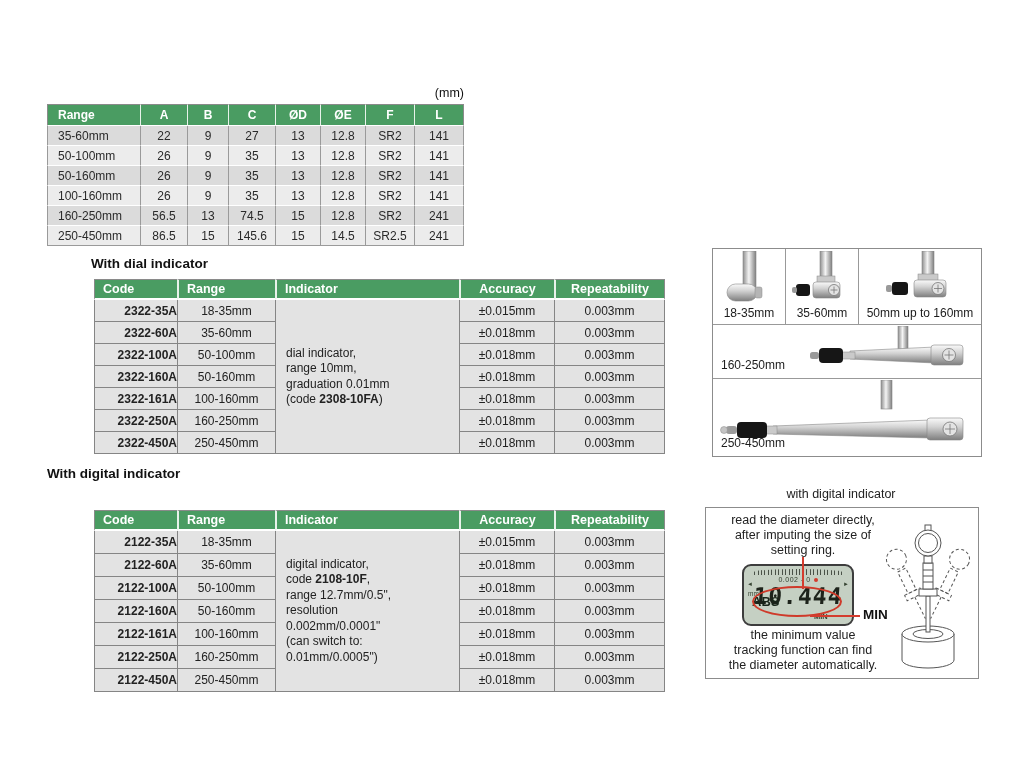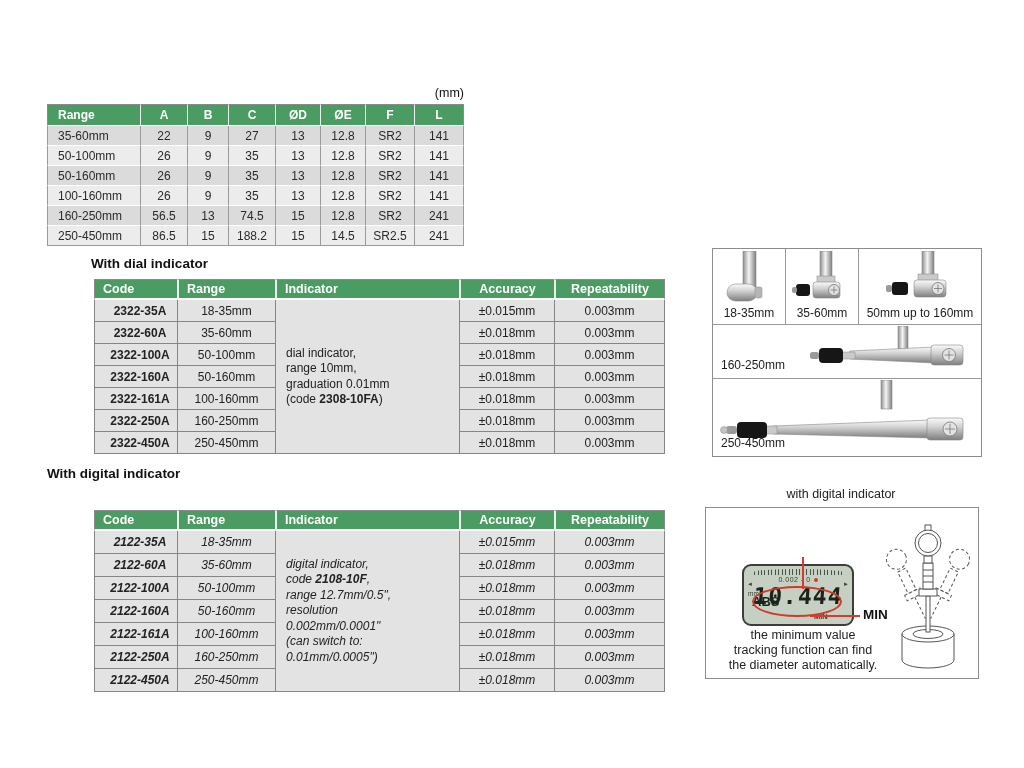--- a/index.html
+++ b/index.html
@@ -36,27 +36,27 @@
   .spec-table{border-collapse:separate;border-spacing:0;table-layout:fixed;padding-left:47px;}
   .spec-table th{background:#4a9c62;color:#fff;font-size:12.5px;font-weight:bold;height:18px;
       padding:0;text-align:center;border-top:1px solid #8a8a8a;border-bottom:2px solid #fff;}
   .spec-table th+th{border-left:2px solid #e8f2ea;}
   .spec-table th.h-left{text-align:left;padding-left:8px;}
   .spec-table th:first-child{border-left:1px solid #8a8a8a;}
   .spec-table th:last-child{border-right:1px solid #8a8a8a;}
   .spec-table td{background:#e3e3e3;font-size:12px;color:#222;text-align:center;padding:0;
       border-top:1px solid #858585;border-left:1px solid #858585;}
   .spec-table tbody tr:first-child td{border-top:none;}
-  .spec-table td:first-child{font-weight:bold;text-align:center;padding-left:8px;}
+  .spec-table td:first-child{font-weight:bold;text-align:right;padding-left:8px;}
   .spec-table td:last-child{border-right:1px solid #858585;text-align:center;}
   .spec-table tbody tr:last-child td{border-bottom:1px solid #858585;}
   .dial-table{left:47px;top:279px;}
   .dial-table td{height:21px;}
   .digital-table{left:47px;top:510px;}
-  .digital-table td{height:22px;font-style:italic;}
+  .digital-table td{height:22px;}
   .ind-cell{vertical-align:middle;border-bottom:1px solid #858585;}
   .ind-text{text-align:left;padding-left:10px;line-height:15.5px;font-size:12px;font-weight:normal;color:#222;}
 
   
   .heads-box{left:712px;top:248px;width:268px;height:207px;border:1px solid #8c8c8c;background:#fff;box-sizing:content-box;}
   .hrow1{display:flex;height:75px;}
   .hcell{position:relative;height:75px;}
   .hc1{width:72px;border-right:1px solid #999;}
   .hc2{width:72px;border-right:1px solid #999;}
   .hc3{width:122px;}
@@ -186,21 +186,21 @@
           <td>74.5</td>
           <td>15</td>
           <td>12.8</td>
           <td>SR2</td>
           <td>241</td>
       </tr>
       <tr>
         <td>250-450mm</td>
           <td>86.5</td>
           <td>15</td>
-          <td>188.2</td>
+          <td>145.6</td>
           <td>15</td>
           <td>14.5</td>
           <td>SR2.5</td>
           <td>241</td>
       </tr>
     </tbody>
   </table>
 
   <div class="abs section-title t-dial">With dial indicator</div>
 
@@ -413,20 +413,25 @@
         <rect x="11" y="46" width="11" height="8" rx="3" fill="#9a9a9a"></rect>
         <circle cx="9" cy="50" r="3.5" fill="#c4c4c4" stroke="#888" stroke-width="0.5"></circle>
       </svg>
       <div class="hlabel-side">250-450mm</div>
     </div>
   </div>
 
   <div class="abs digibox-title">with digital indicator</div>
 
   <div class="abs digi-box">
+    <div class="read-text">
+      <div>read the diameter directly,</div>
+      <div>after imputing the size of</div>
+      <div>setting ring.</div>
+    </div>
 
     <div class="red-vline"></div>
 
     <div class="lcd">
       <div class="lcd-ticks"></div>
       <div class="lcd-small"><span>0.002 - 0</span><span class="red-dot"></span></div>
       <span class="lcd-marker left">◄</span>
       <span class="lcd-marker right">►</span>
       <div class="lcd-mm">mm</div>
       <div class="lcd-digits">10.444</div>

